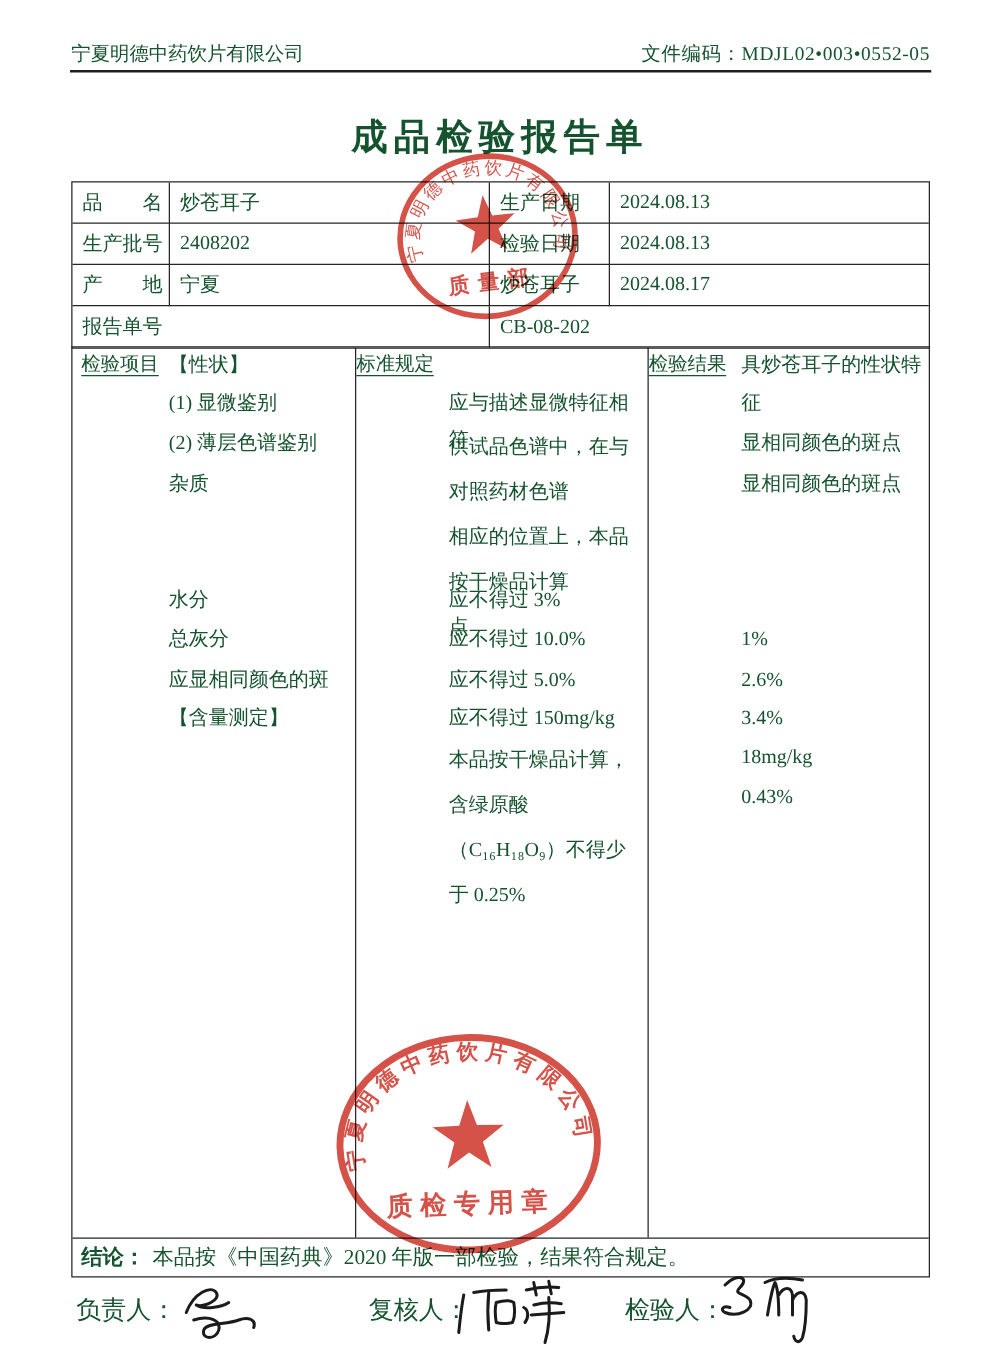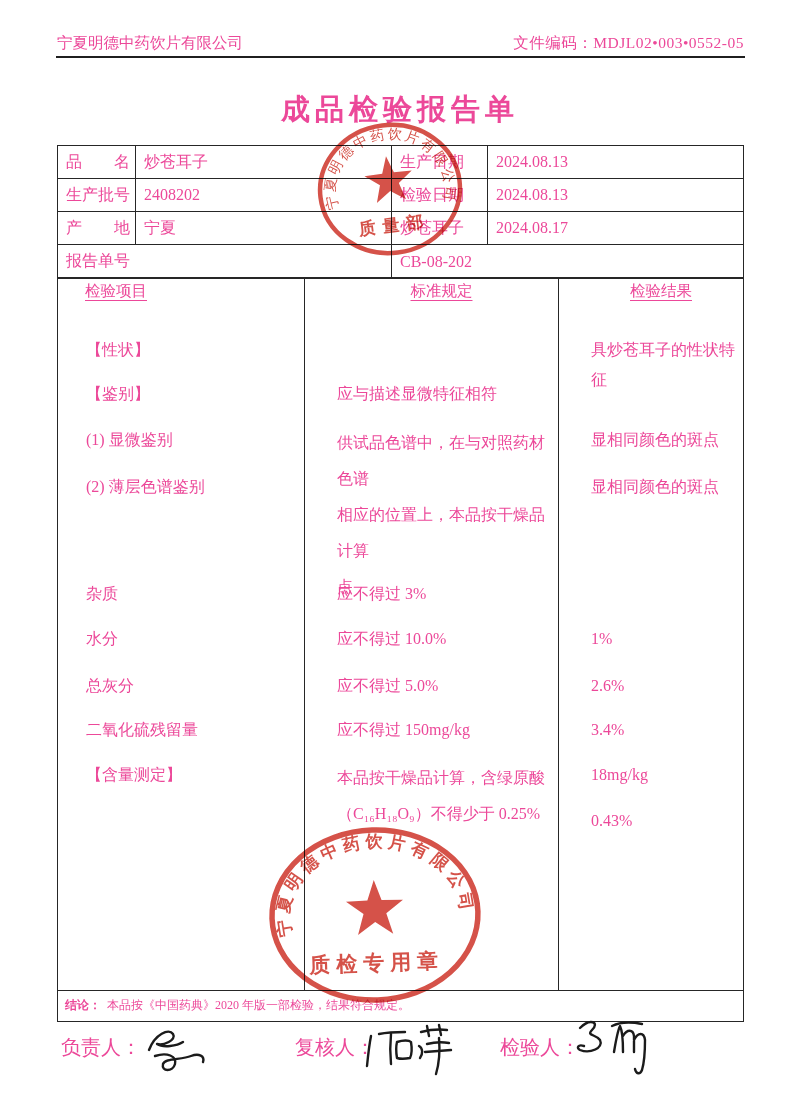--- a/index.html
+++ b/index.html
@@ -1,21 +1,21 @@
 <!DOCTYPE html>
 <html><head>
 <meta charset="utf-8">
 <style>
   * { margin:0; padding:0; box-sizing:border-box; }
   html,body { background:#e8e8e8; }
   .page {
     position:relative; width:800px; height:1097px; background:#ffffff;
     margin:0 auto; overflow:hidden;
     font-family:"Liberation Serif","DejaVu Serif",serif;
-    color:#ec4899;
+    color:#14532d;
   }
   
   .pg-header { position:absolute; left:57px; right:56px; top:30px; height:24px;
     display:flex; justify-content:space-between; align-items:flex-end; font-size:15.5px; }
   .pg-header .right { letter-spacing:.5px; }
   .header-rule { position:absolute; left:56px; right:55px; top:56px; height:0;
     border-top:2px solid #1f1f1f; }
   
   .title { position:absolute; left:0; right:0; top:90px; text-align:center;
     font-size:29px; font-weight:bold; letter-spacing:5px; }
@@ -25,37 +25,37 @@
     grid-auto-rows:33px; border:1.5px solid #262626; font-size:16px; }
   .info-table .cell { border-right:1.5px solid #262626; border-bottom:1.5px solid #262626;
     display:flex; align-items:center; padding-left:8px; overflow:hidden; }
   .info-table .cell.c-last { border-right:none; }
   .info-table .cell.r-last { border-bottom:none;text-align:right; }
   .info-table .span2 { grid-column:span 2; }
   
   .result-table { position:absolute; left:57px; top:277px; width:687px; height:745px;
     border:1.5px solid #262626; display:flex; flex-direction:column; font-size:16px; }
   .rt-cols { flex:1; display:flex; min-height:0; }
-  .rt-col { display:flex; flex-direction:column;margin-left:20px; }
+  .rt-col { display:flex; flex-direction:row; }
   .rt-col.c1 { width:227px; border-right:1.5px solid #262626; }
   .rt-col.c2 { width:234px; border-right:1.5px solid #262626; }
   .rt-col.c3 { flex:1; }
   .rt-head { height:57px; padding-top:3px; font-size:15.5px; }
   .rt-head span { text-decoration:underline; text-underline-offset:4px; }
   .rt-head.left { text-align:left; padding-left:7px; }
   .rt-head.center { text-align:center; }
   .rt-body { flex:1; display:grid;
-    grid-template-rows:30px 32px 33px 93px 31px 33px 30px 31px 32px 110px;gap:14px; }
+    grid-template-rows:30px 32px 33px 93px 31px 33px 30px 31px 32px 110px; }
   .rt-body .bcell { line-height:30px; white-space:pre-line; overflow:visible; }
   .rt-body .bcell.ml { line-height:36px; }
   .rt-col.c1 .bcell { padding-left:8px; }
   .rt-col.c2 .bcell { padding-left:12px; padding-right:4px; }
   .rt-col.c3 .bcell { padding-left:12px; }
   .conclusion-row { height:31.5px; border-top:1.5px solid #262626;
-    display:flex; align-items:center; padding-left:7px; font-size:12px; }
+    display:flex; align-items:center; padding-left:7px; font-size:17px; }
   .conclusion-row .lab { font-weight:bold; margin-right:6px; }
   
   .sig-row { position:absolute; left:57px; right:56px; top:1028px; height:60px; font-size:20px; }
   .sig-label { position:absolute; top:6px; }
   .sig-label.l1 { left:4px; } .sig-label.l2 { left:238px; } .sig-label.l3 { left:443px; }
   .sig-svg { position:absolute; }
   .sig-svg path { fill:none; stroke:#1b1b1b; stroke-width:2.4; stroke-linecap:round; stroke-linejoin:round; }
   
   .stamp { position:absolute; mix-blend-mode:multiply; opacity:.88; }
   .stamp-top { left:308px; top:112px; transform:rotate(-7deg); }
@@ -95,27 +95,26 @@
     <div class="cell span2 c-last r-last">CB-08-202</div>
   </div>
 
   <div class="result-table">
     <div class="rt-cols">
 
       <div class="rt-col c1">
         <div class="rt-head left"><span>检验项目</span></div>
         <div class="rt-body">
           <div class="bcell">【性状】</div>
-          <div class="bcell">【鉴别】</div>
           <div class="bcell">(1) 显微鉴别</div>
           <div class="bcell">(2) 薄层色谱鉴别</div>
           <div class="bcell">杂质</div>
           <div class="bcell">水分</div>
           <div class="bcell">总灰分</div>
-          <div class="bcell">二氧化硫残留量</div>
+          <div class="bcell">应显相同颜色的斑</div>
           <div class="bcell">【含量测定】</div>
         </div>
       </div>
 
       <div class="rt-col c2">
         <div class="rt-head center"><span>标准规定</span></div>
         <div class="rt-body">
           <div class="bcell"></div>
           <div class="bcell">应与描述显微特征相符</div>
           <div class="bcell ml">供试品色谱中，在与对照药材色谱

